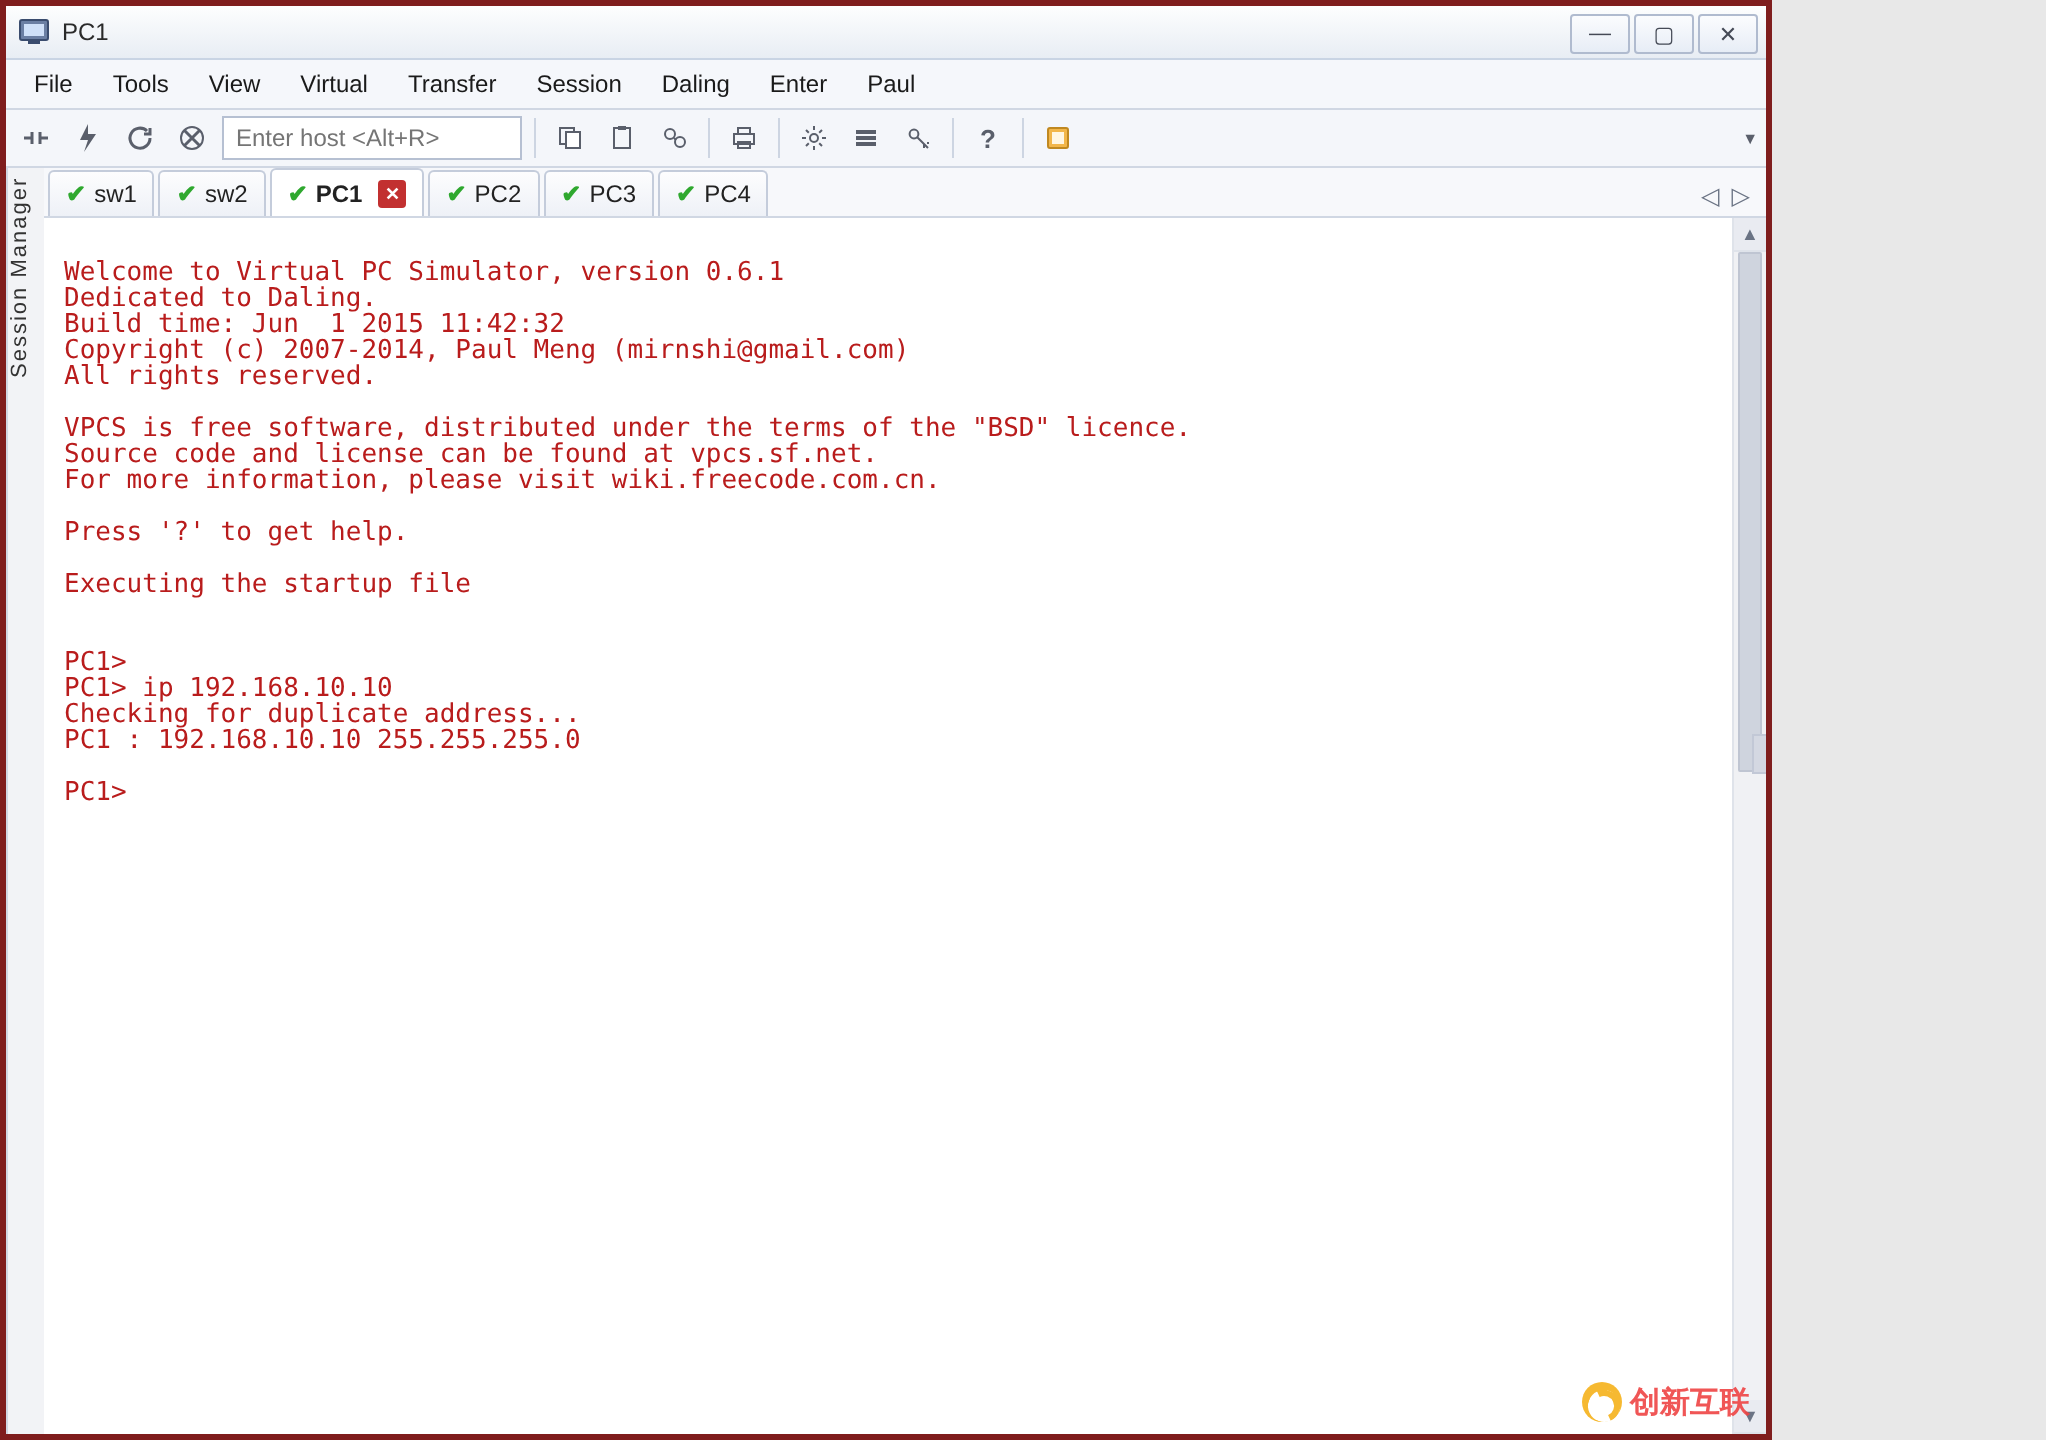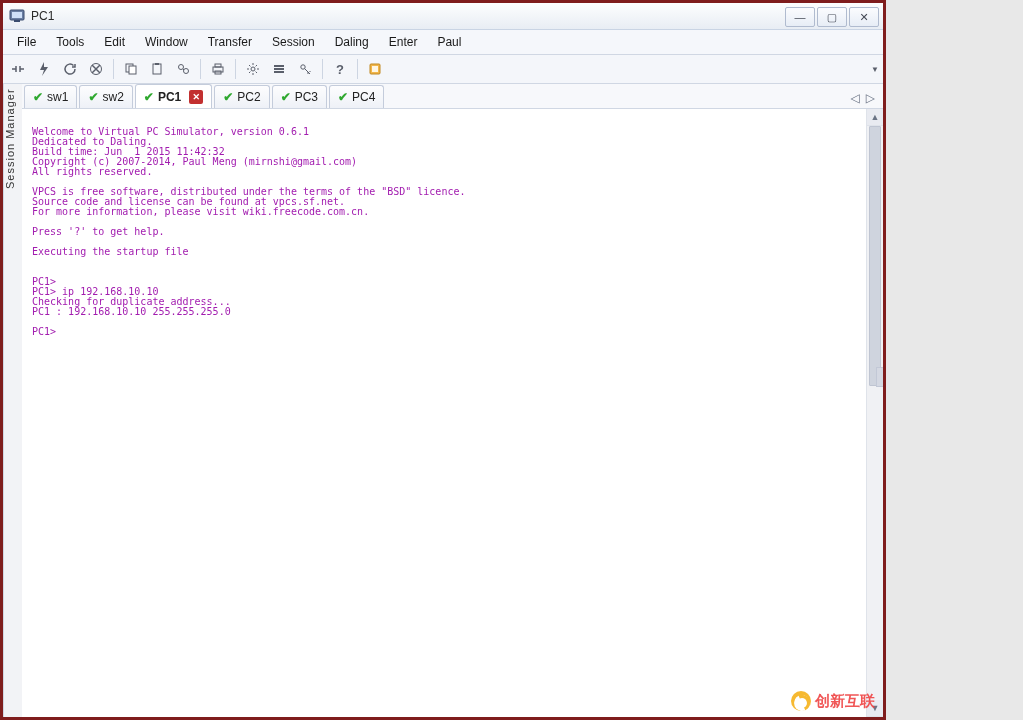--- a/index.html
+++ b/index.html
@@ -189,24 +189,24 @@
   .terminal-wrap {
     flex: 1;
     background: #fff;
     position: relative;
     display: flex;
   }
   .terminal {
     flex: 1;
     padding: 8px 10px;
     font-family: Consolas, "Lucida Console", Monaco, monospace;
-    font-size: 10px;
+    font-size: 13px;
     line-height: 1.0;
     white-space: pre;
-    color: #a21caf;
+    color: #b91c1c;
     overflow: hidden;
   }
   .scrollbar {
     width: 16px;
     background: #f0f1f4;
     border-left: 1px solid #dfe3ea;
     display: flex;
     flex-direction: column;
   }
   .sb-btn {
@@ -296,22 +296,22 @@
     <div class="win-controls">
       <div class="win-btn">―</div>
       <div class="win-btn">▢</div>
       <div class="win-btn">✕</div>
     </div>
   </div>
 
   <div class="menubar">
     <span class="menu-item">File</span>
     <span class="menu-item">Tools</span>
-    <span class="menu-item">Edit</span>
-    <span class="menu-item">Window</span>
+    <span class="menu-item">View</span>
+    <span class="menu-item">Virtual</span>
     <span class="menu-item">Transfer</span>
     <span class="menu-item">Session</span>
     <span class="menu-item">Daling</span>
     <span class="menu-item">Enter</span>
     <span class="menu-item">Paul</span>
   </div>
 
   <div class="toolbar">
     <div class="tb-btn">
         <svg width="14" height="14" viewBox="0 0 14 14">
@@ -327,20 +327,21 @@
         <svg width="14" height="14" viewBox="0 0 14 14">
           <path d="M12 7a5 5 0 1 1-1.5-3.5M12 2v3h-3" stroke="#5a5f6b" stroke-width="1.5" fill="none"></path>
         </svg>
       </div>
     <div class="tb-btn">
         <svg width="14" height="14" viewBox="0 0 14 14">
           <path d="M3 3l8 8M11 3l-8 8" stroke="#5a5f6b" stroke-width="1.5"></path>
           <circle cx="7" cy="7" r="5.5" stroke="#5a5f6b" fill="none"></circle>
         </svg>
       </div>
+    <input class="host-input" placeholder="Enter host &lt;Alt+R&gt;" style="">
     <div class="tb-sep"></div>
     <div class="tb-btn">
         <svg width="14" height="14" viewBox="0 0 14 14">
           <rect x="2" y="2" width="7" height="8" fill="none" stroke="#5a5f6b"></rect>
           <rect x="5" y="4" width="7" height="8" fill="#fff" stroke="#5a5f6b"></rect>
         </svg>
       </div>
     <div class="tb-btn">
         <svg width="14" height="14" viewBox="0 0 14 14">
           <rect x="3" y="2" width="8" height="10" fill="none" stroke="#5a5f6b"></rect>

